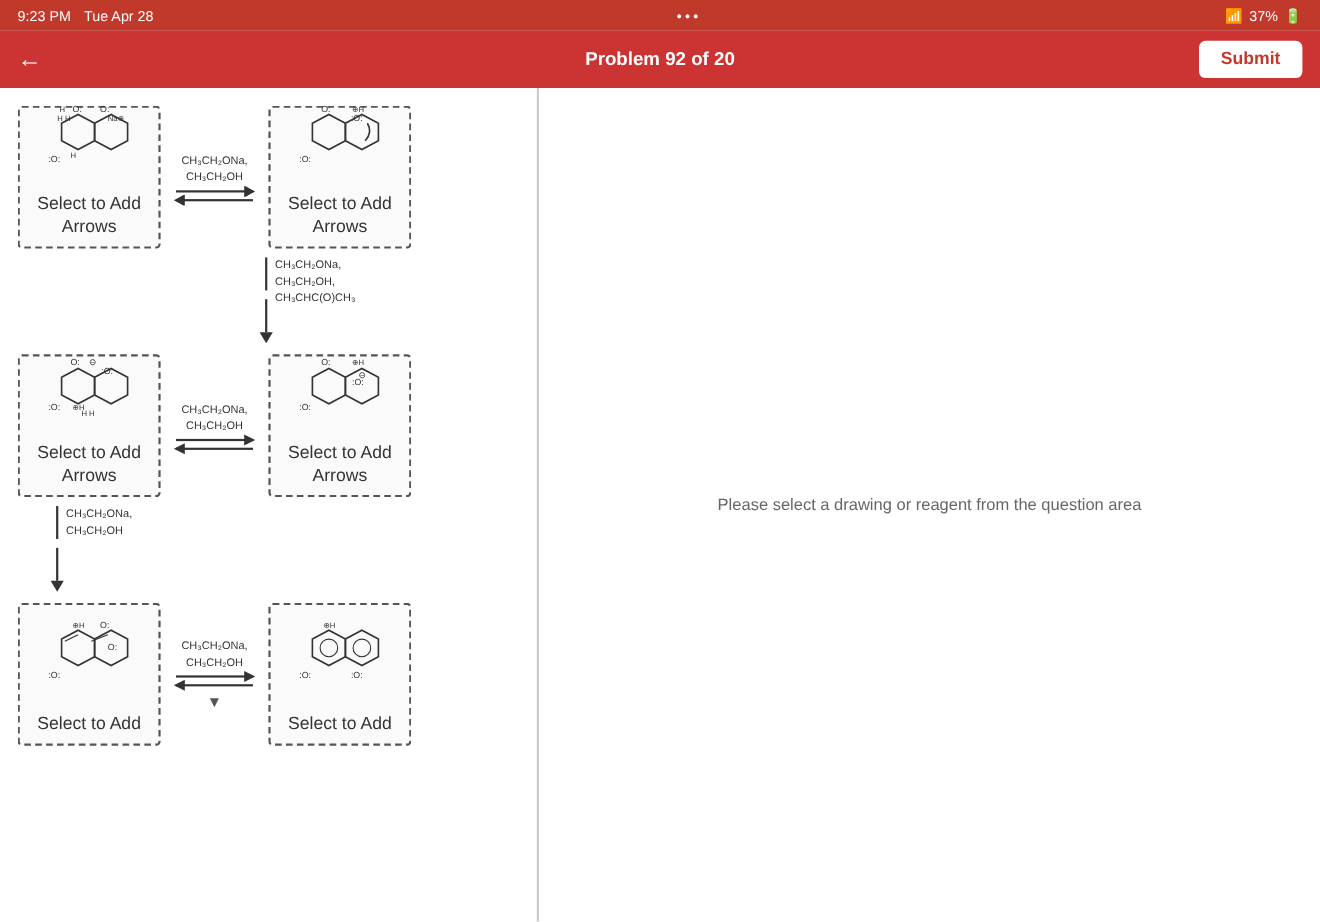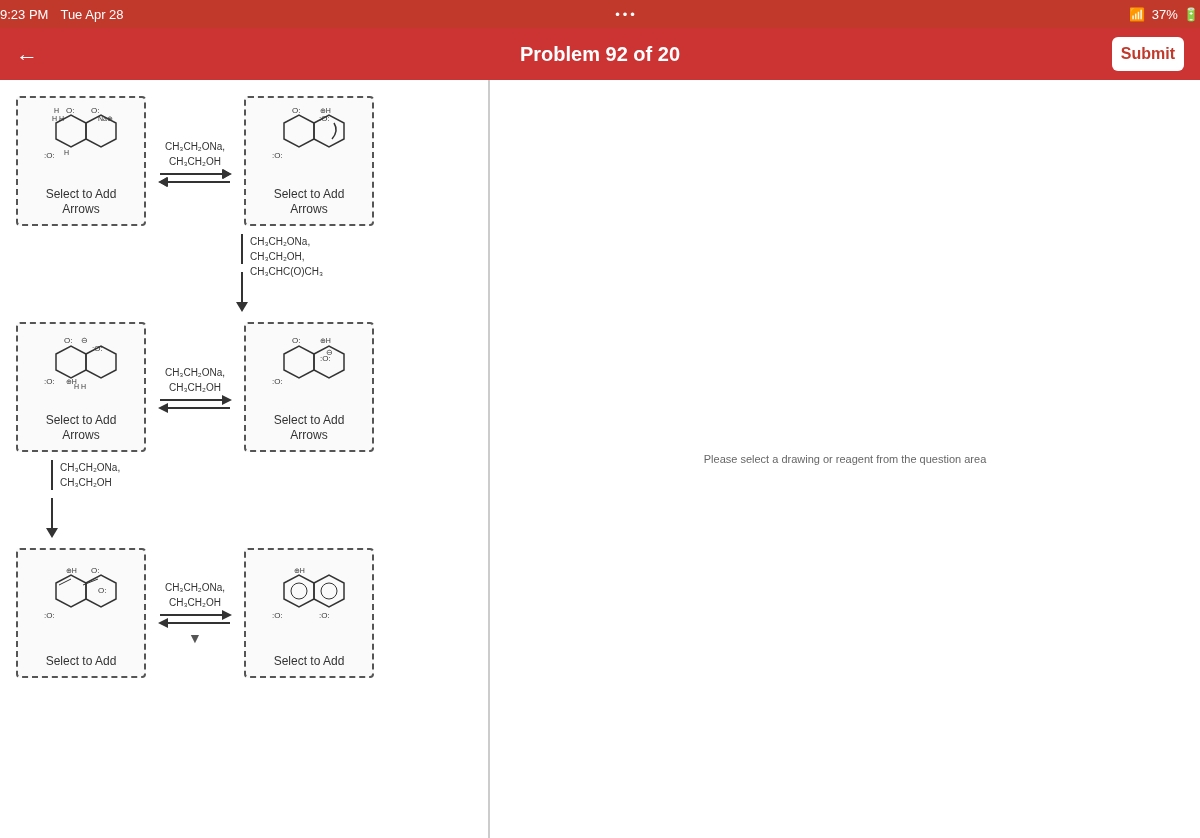--- a/index.html
+++ b/index.html
@@ -3,21 +3,21 @@
   <meta charset="utf-8">
   <style>
     * { margin: 0; padding: 0; box-sizing: border-box; }
     body { font-family: -apple-system, BlinkMacSystemFont, 'Helvetica Neue', Arial, sans-serif; background: #fff; width: 1200px; height: 838px; overflow: hidden; }
 
     
     .status-bar {
       background: #c0392b;
       color: white;
       font-size: 13px;
-      padding: 4px 0;
+      padding: 4px 16px;
       display: flex;
       justify-content: space-between;
       align-items: center;
       height: 28px;
     }
     .status-left { display: flex; gap: 12px; }
     .status-right { display: flex; gap: 6px; align-items: center; }
 
     
     .header {
@@ -32,32 +32,32 @@
       color: white;
       font-size: 22px;
       cursor: pointer;
       background: none;
       border: none;
       display: flex;
       align-items: center;
     }
     .header-title {
       color: white;
-      font-size: 20px;
+      font-size: 17px;
       font-weight: 600;
       position: absolute;
       left: 50%;
       transform: translateX(-50%);
     }
     .submit-btn {
       background: white;
       color: #c0392b;
       border: none;
       border-radius: 6px;
-      padding: 8px 9px;
+      padding: 8px 20px;
       font-size: 16px;
       font-weight: 600;
       cursor: pointer;
     }
 
     
     .main {
       display: flex;
       height: calc(838px - 80px);
     }
@@ -74,21 +74,21 @@
     
     .answer-panel {
       flex: 1;
       display: flex;
       align-items: center;
       justify-content: center;
       background: #fff;
     }
     .answer-placeholder {
       color: #666;
-      font-size: 11px;
+      font-size: 15px;
       text-align: center;
     }
 
     
     .reaction-row {
       display: flex;
       align-items: center;
       margin-bottom: 8px;
       gap: 4px;
     }
@@ -110,21 +110,21 @@
 
     .molecule-svg {
       flex: 1;
       display: flex;
       align-items: center;
       justify-content: center;
       width: 100%;
     }
 
     .select-label {
-      font-size: 12px;
+      font-size: 16px;
       text-align: center;
       color: #333;
       line-height: 1.3;
       margin-top: 4px;
     }
 
     
     .arrow-area {
       display: flex;
       flex-direction: column;

